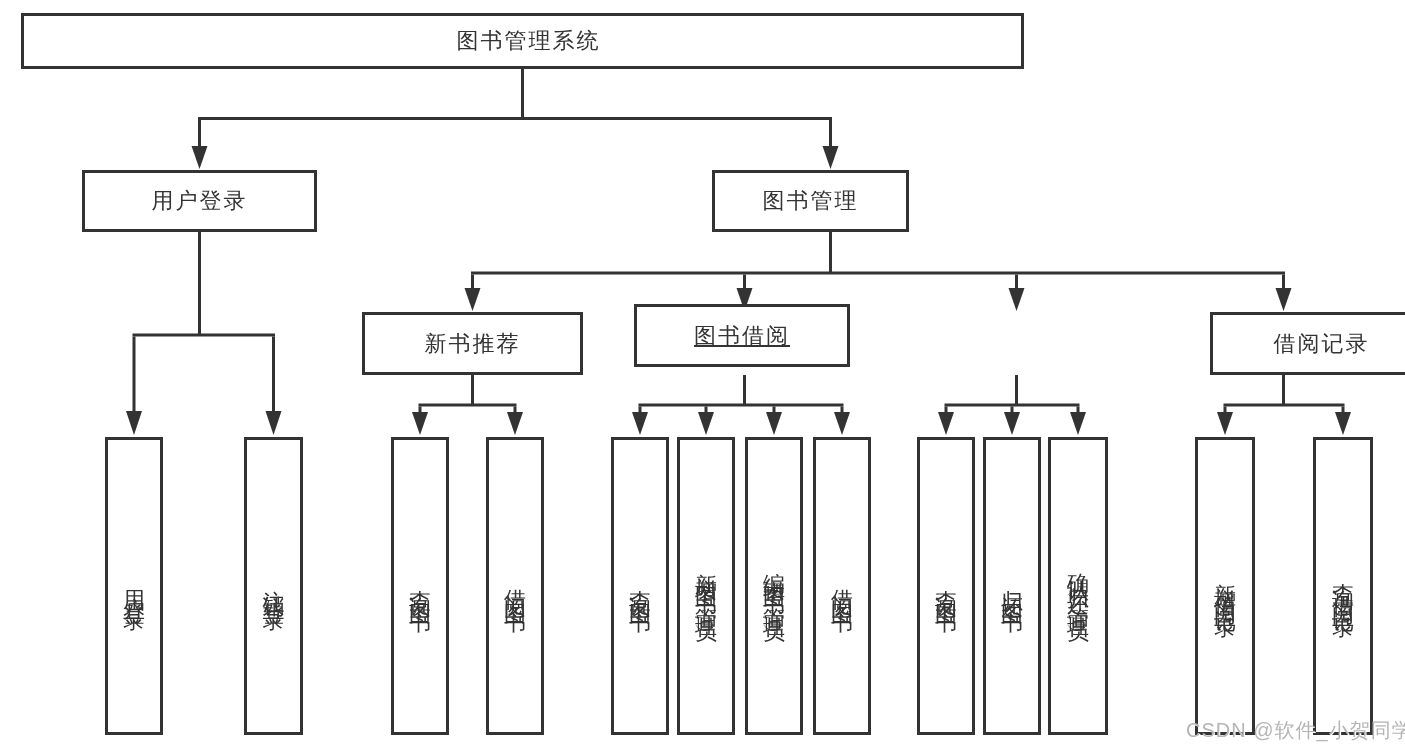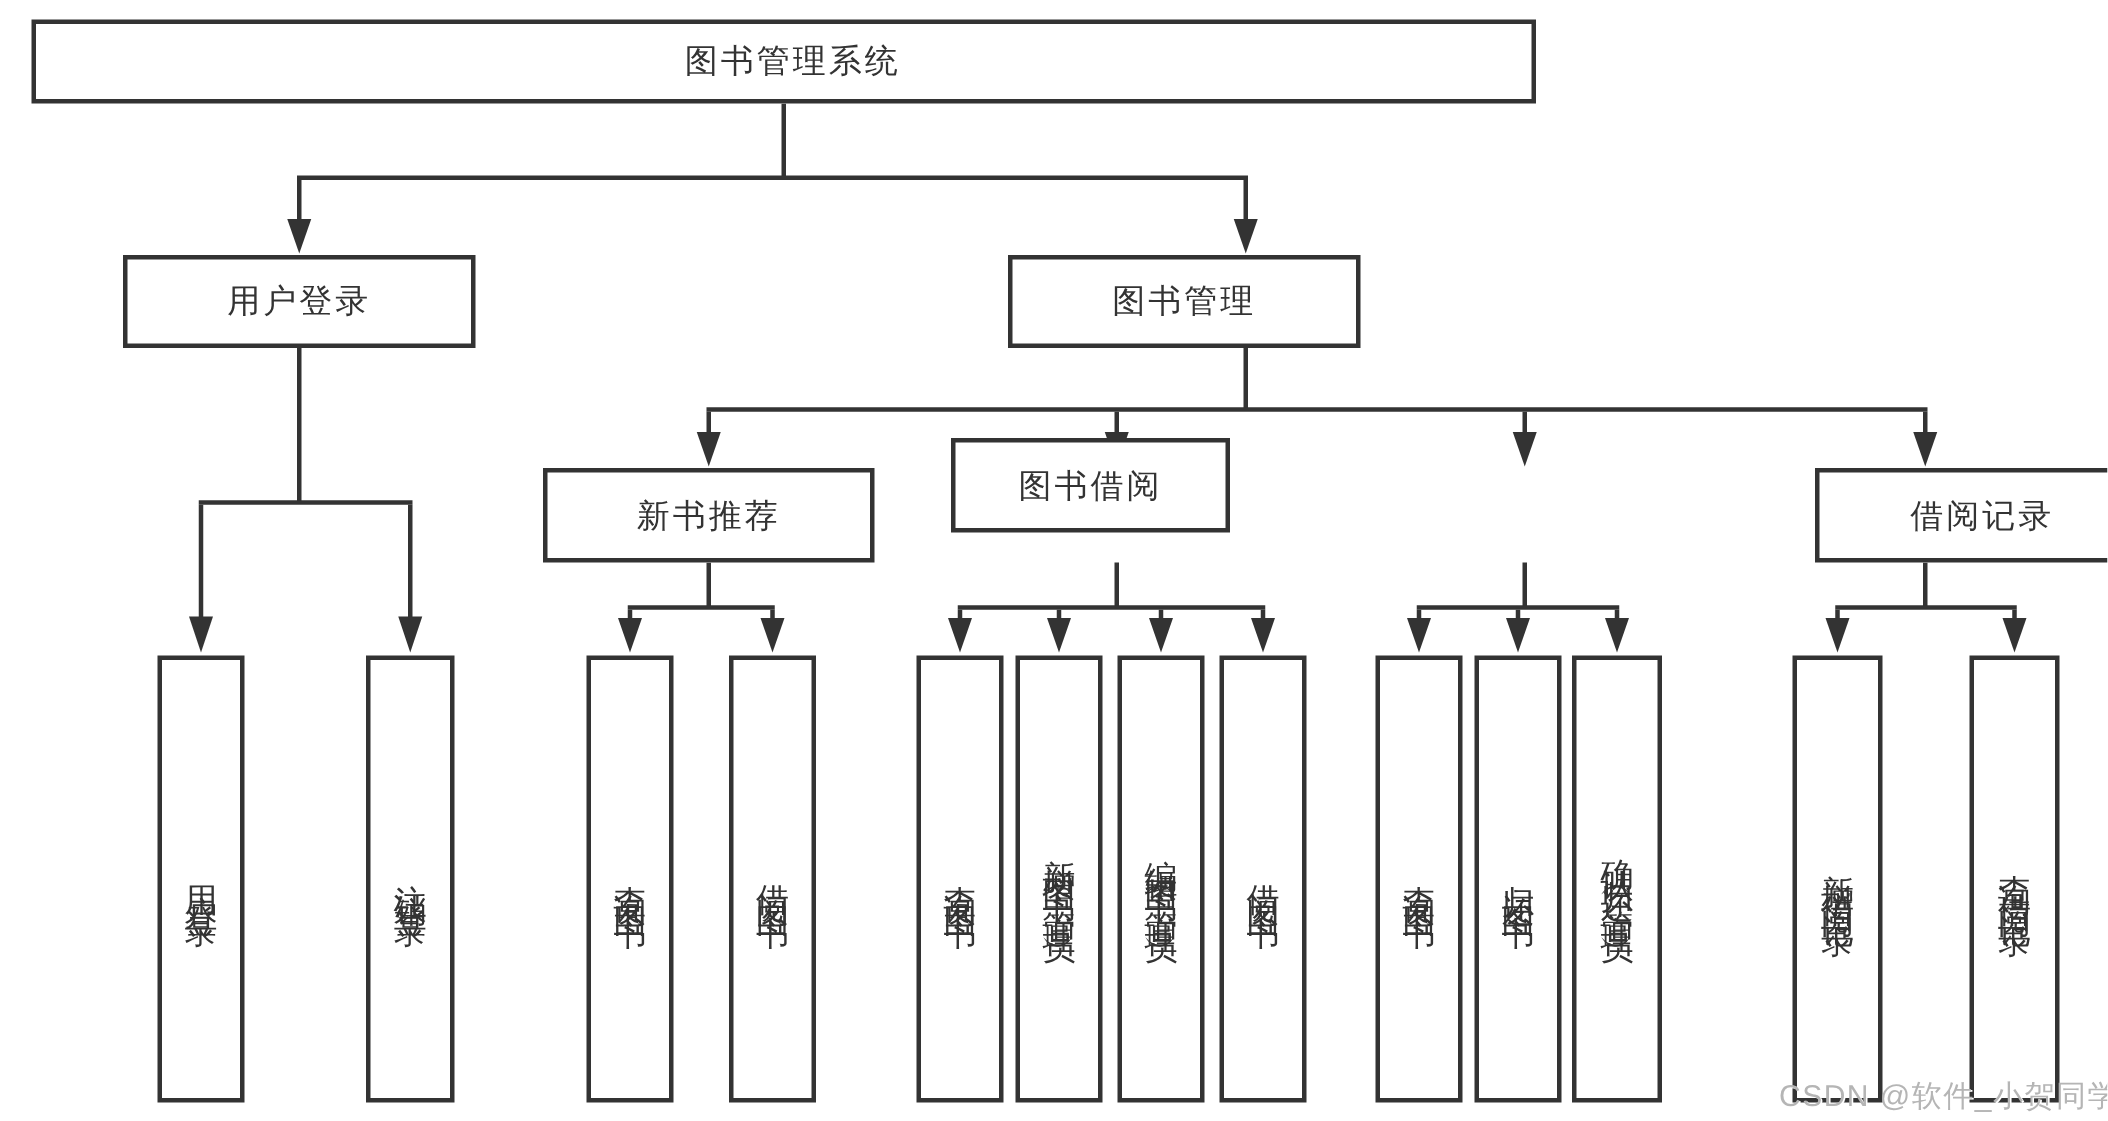--- a/index.html
+++ b/index.html
@@ -115,28 +115,28 @@
     </g>
   </svg>
 
   <div class="box" style="left:21px; top:13px; width:1003px; height:56px;padding-left:12px;">
     <span>图书管理系统</span>
   </div>
 
   <div class="box" style="left:82px; top:170px; width:235px; height:62px;">
     <span>用户登录</span>
   </div>
-  <div class="box" style="left:672px; top:170px; width:235px; height:62px;">
+  <div class="box" style="left:712px; top:170px; width:197px; height:62px;">
     <span>图书管理</span>
   </div>
 
   <div class="box" style="left:362px; top:312px; width:221px; height:63px;">
     <span>新书推荐</span>
   </div>
-  <div class="box" style="left:634px; top:292px; width:186px; height:63px;">
+  <div class="box" style="left:634px; top:304px; width:216px; height:63px;text-decoration:underline;">
     <span>图书借阅</span>
   </div>
   <div class="box" style="left:1210px; top:312px; width:223px; height:63px;">
     <span>借阅记录</span>
   </div>
 
   <div class="leaf" style="left:105px; width:58px;">
     <span>用户登录</span>
   </div>
   <div class="leaf" style="left:244px; width:59px;">

